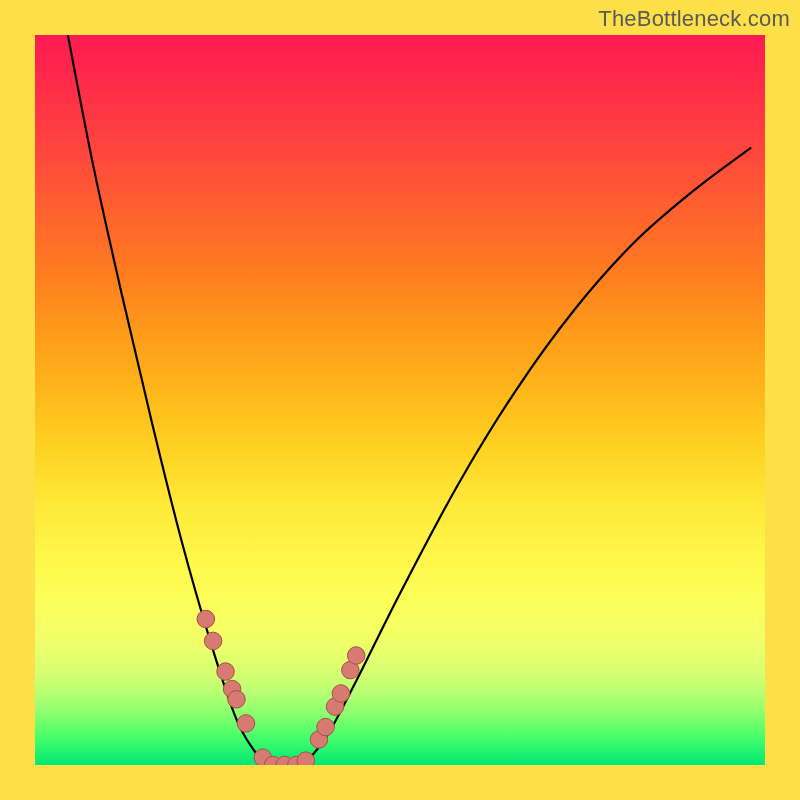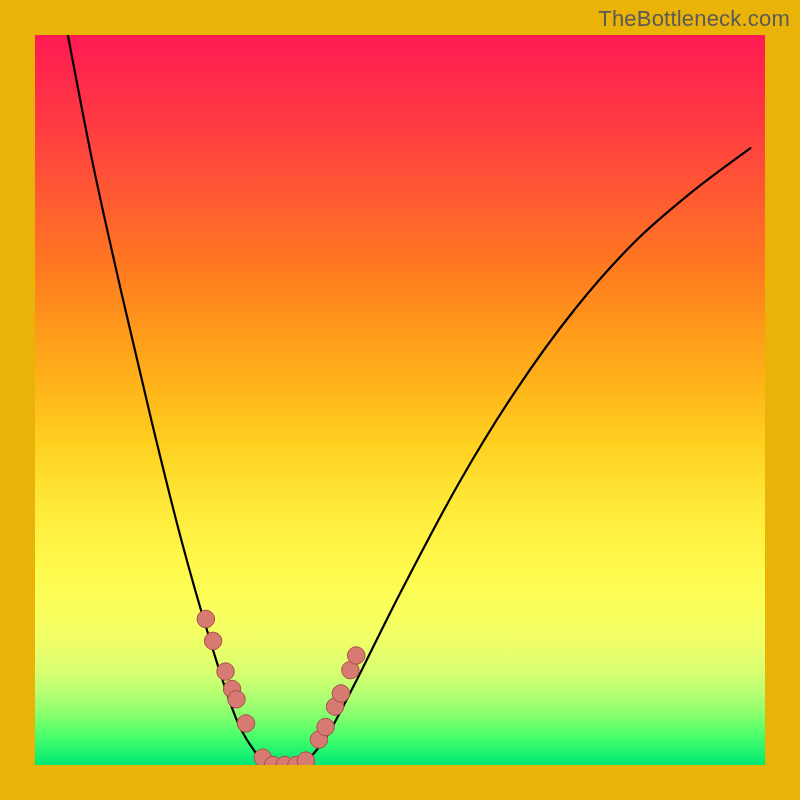--- a/index.html
+++ b/index.html
@@ -7,21 +7,21 @@
     padding: 0;
     width: 800px;
     height: 800px;
     overflow: hidden;
     background: #000;
     font-family: Arial, Helvetica, sans-serif;
   }
   .frame {
     position: absolute;
     inset: 0;
-    background: #eab308;
+    background: #fde047;
   }
   .plot {
     position: absolute;
     left: 35px;
     top: 35px;
     width: 730px;
     height: 730px;
     overflow: hidden;
   }
   .gradient {

